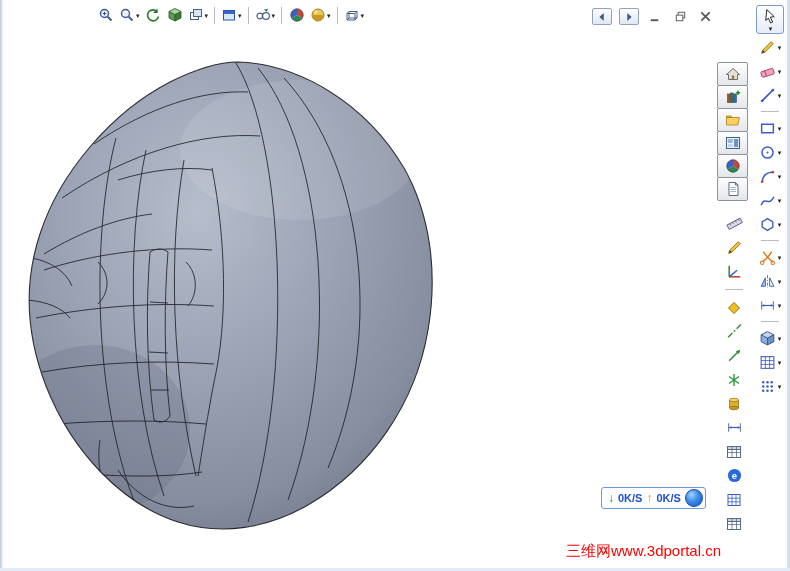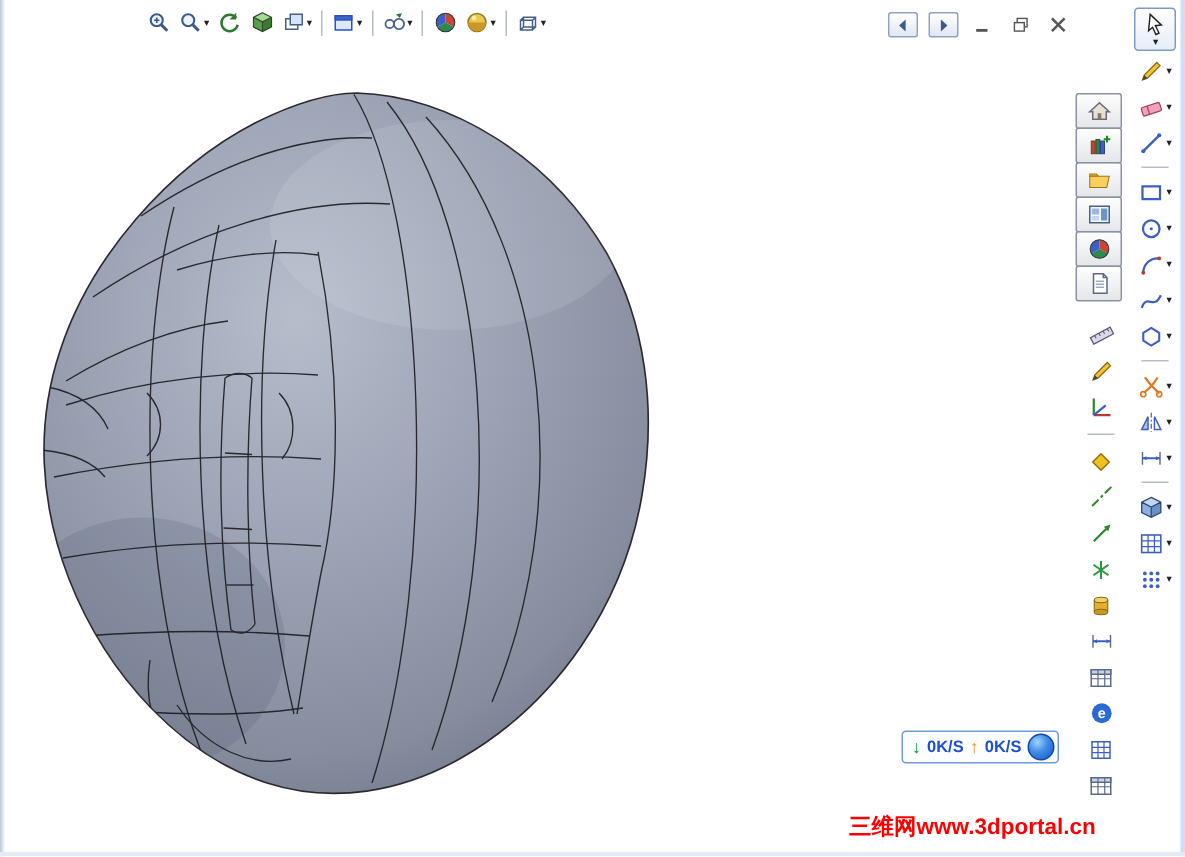--- a/index.html
+++ b/index.html
@@ -61,21 +61,21 @@
                   background:#fdfeff; border:1px solid #6f9bd8; border-radius:3px;
                   font-size:11px; font-weight:bold; color:#1e4fd0; }
   .speed-arrow-down { color:#18a038; font-size:12px; font-weight:bold; }
   .speed-arrow-up   { color:#f08a18; font-size:12px; font-weight:bold; }
   .speed-ball { width:18px; height:18px; border-radius:50%;
                 background:radial-gradient(circle at 35% 30%, #9fd4ff 0%, #3e8ae8 45%, #1558c8 100%);
                 border:1px solid #1048a8; }
 
   
   .watermark { position:absolute; left:566px; top:542px; z-index:6;
-               font-size:15px; font-weight:bold; color:#ff0000; letter-spacing:0px;
+               font-size:15px; font-weight:normal; color:#ff0000; letter-spacing:0px;
                text-shadow:1px 1px 0 #fff, -1px -1px 0 #fff, 1px -1px 0 #fff, -1px 1px 0 #fff; }
 
   svg.ic { display:block; }
 </style>
 </head>
 <body>
 
 <svg width="0" height="0" style="position:absolute">
   <defs>
     <symbol id="s-mag" viewBox="0 0 16 16">

